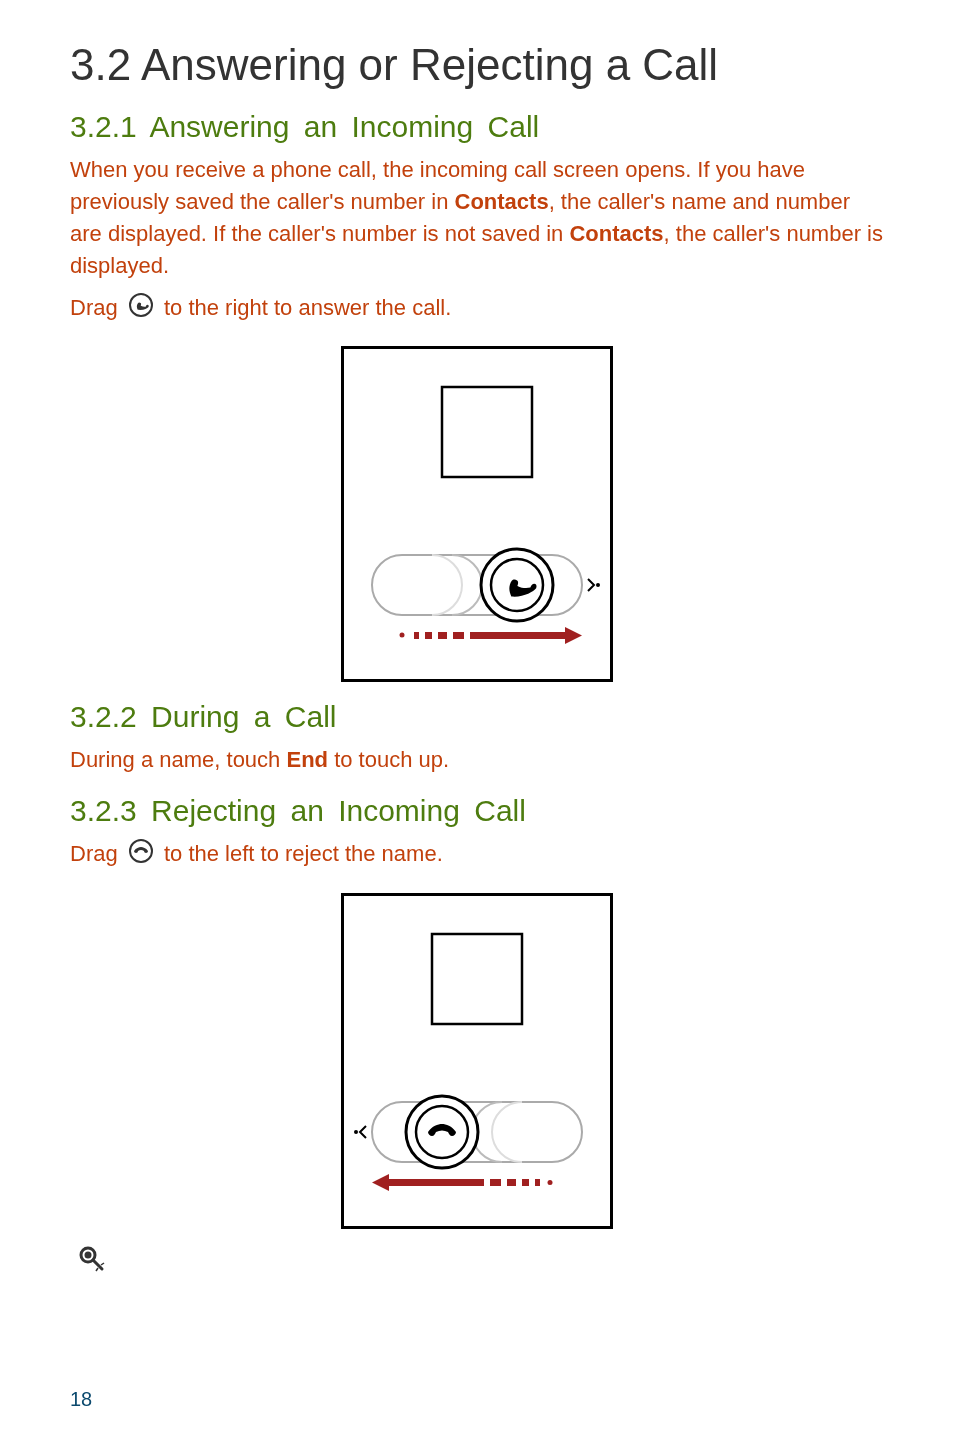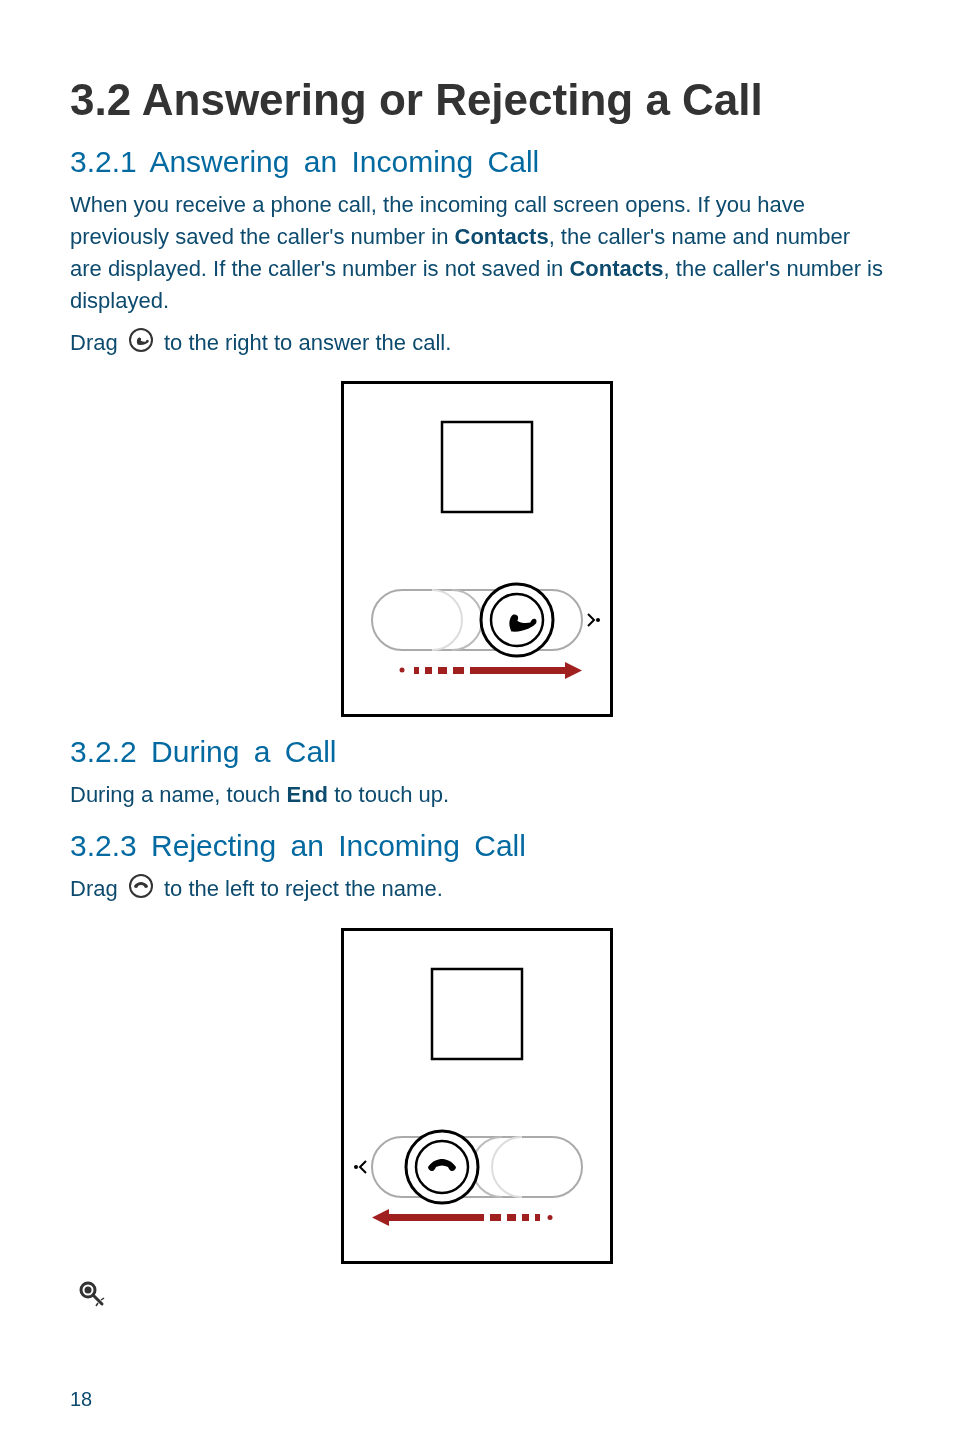--- a/index.html
+++ b/index.html
@@ -7,37 +7,36 @@
     width: 954px;
     height: 1429px;
     background: #ffffff;
     font-family: Arial, Helvetica, sans-serif;
     color: #333333;
     padding: 40px 70px 20px 70px;
     position: relative;
   }
   h1 {
     font-size: 44px;
-    font-weight: bold;
+    font-weight: normal;
     color: #333;
     margin-bottom: 20px;
-    margin-top: 35px;
   }
   h2 {
     font-size: 30px;
     font-weight: normal;
-    color: #0369a1;
+    color: #4d7c0f;
     margin-top: 18px;
     margin-bottom: 10px;
     word-spacing: 6px;
   }
   p {
     font-size: 22px;
     line-height: 1.45;
-    color: #0c4a6e;
+    color: #c2410c;
     margin-bottom: 10px;
   }
   p b { font-weight: bold; }
   .inline-icon {
     display: inline-block;
     vertical-align: middle;
     margin: 0 4px;
   }
   .illustration-wrap {
     text-align: center;

